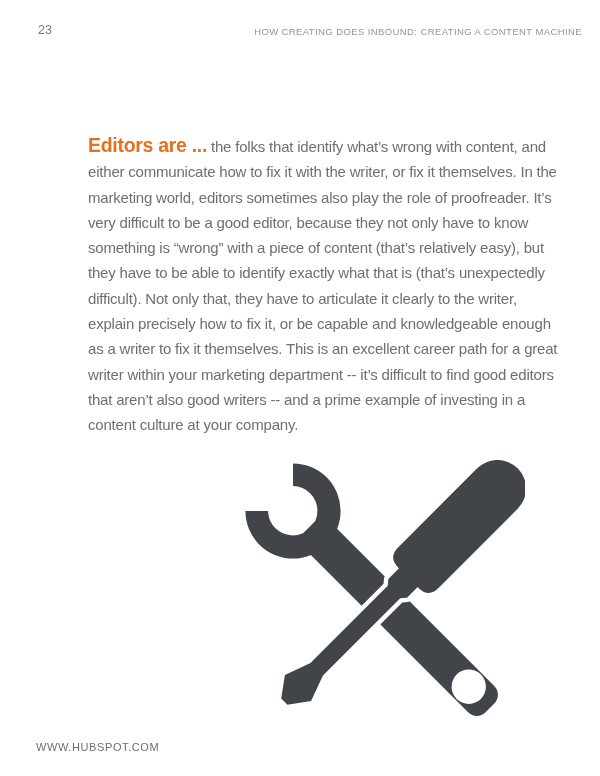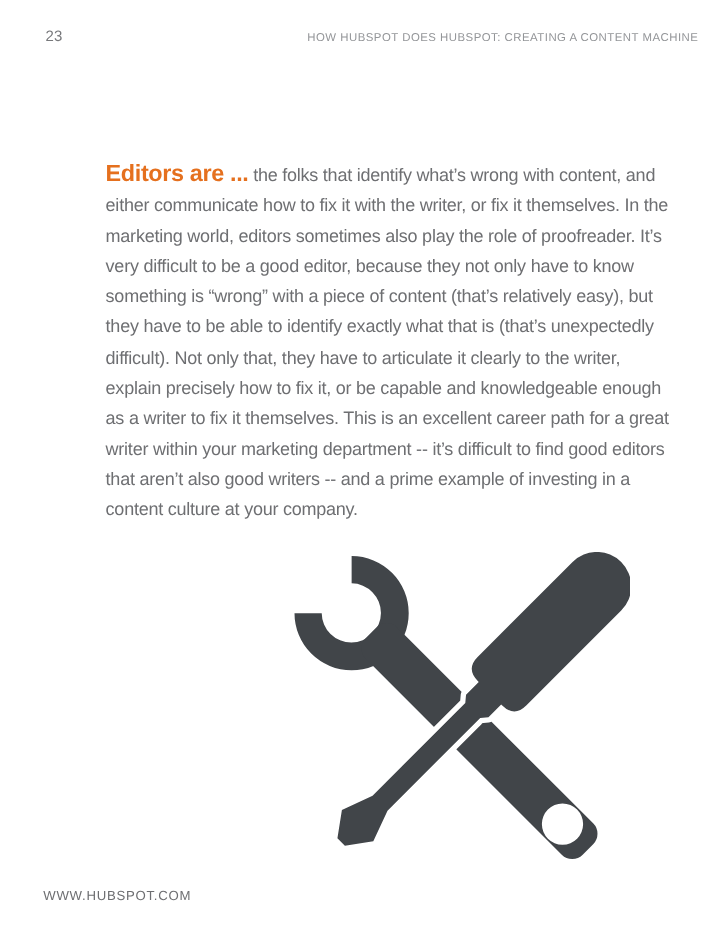--- a/index.html
+++ b/index.html
@@ -67,21 +67,21 @@
     color: #6d6e71;
   }
 </style>
 </head>
 <body>
 
 <div class="page">
 
   <span class="page-number">23</span>
 
-  <span class="running-header">HOW HUBSPOT DOES HUBSPOT: CREATING A CONTENT MACHINE</span>
+  <span class="running-header">HOW CREATING DOES INBOUND: CREATING A CONTENT MACHINE</span>
 
   <p class="content">
     <span class="lead">Editors are ...</span><span> the folks that identify what’s wrong with content, and either communicate how to fix it with the writer, or fix it themselves. In the marketing world, editors sometimes also play the role of proofreader. It’s very difficult to be a good editor, because they not only have to know something is “wrong” with a piece of content (that’s relatively easy), but they have to be able to identify exactly what that is (that’s unexpectedly difficult). Not only that, they have to articulate it clearly to the writer, explain precisely how to fix it, or be capable and knowledgeable enough as a writer to fix it themselves. This is an excellent career path for a great writer within your marketing department -- it’s difficult to find good editors that aren’t also good writers -- and a prime example of investing in a content culture at your company.</span>
   </p>
 
   <svg class="tool-icon" viewBox="0 0 320 320" xmlns="http://www.w3.org/2000/svg" aria-hidden="true">
     <g fill="#414549">
 
       <g transform="rotate(-45 160 160)">
         <path d="M 121.8 -24.2 A 54 54 0 1 0 198.2 -24.2 L 180 -6 A 28 28 0 1 1 140 -6 Z"></path>

